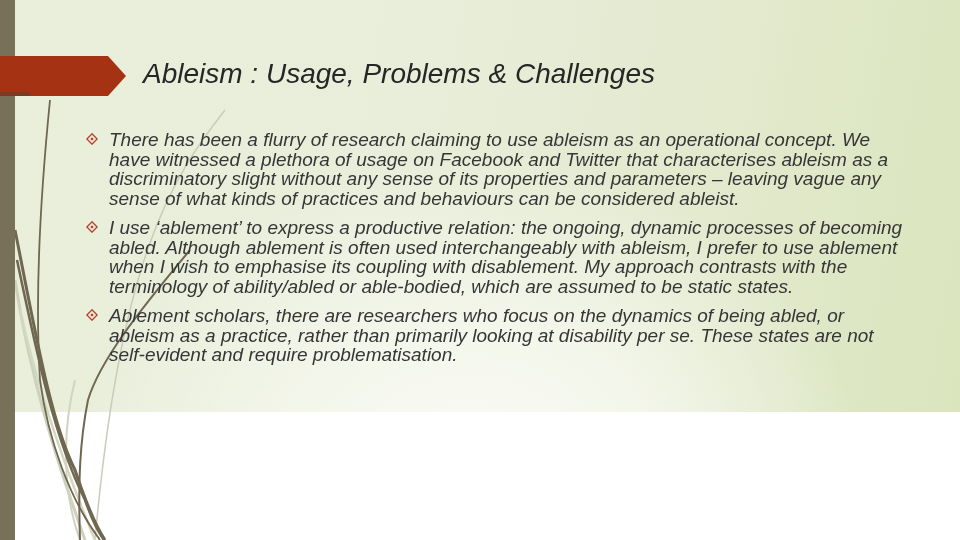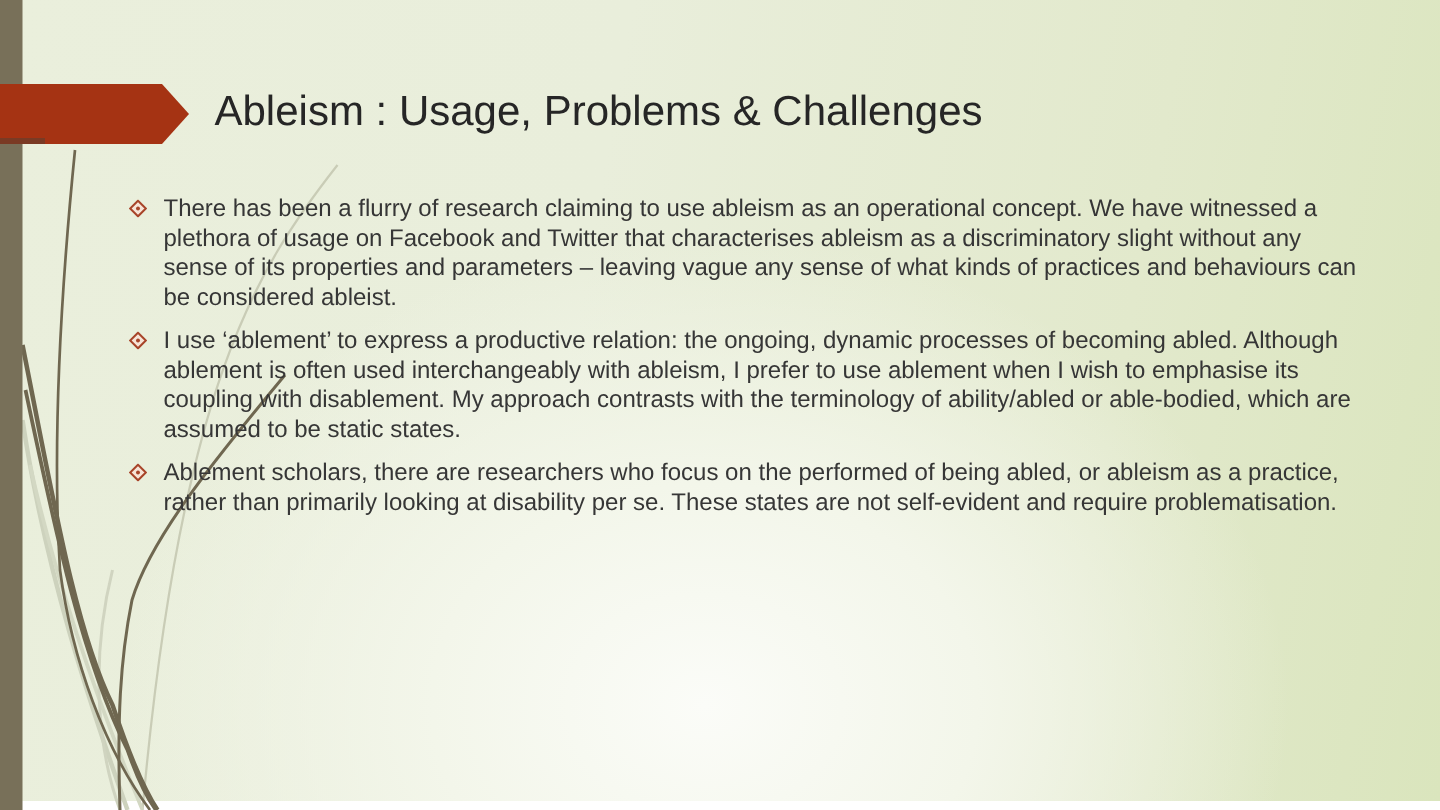--- a/index.html
+++ b/index.html
@@ -1,40 +1,41 @@
 <!DOCTYPE html>
 <html><head>
 <meta charset="utf-8">
 <style>
   html, body { margin:0; padding:0; }
   body {
     width:960px; height:540px; overflow:hidden; position:relative;
     font-family: "Liberation Sans", sans-serif;
   }
   .slide {
-    position:absolute; left:0; top:0; width:960px; height:534px;
+    position:absolute; left:0; top:0; width:960px; height:412px;
     background:
       radial-gradient(ellipse 520px 420px at 470px 470px, #fbfcf8 0%, #f3f6ea 35%, rgba(240,244,228,0) 75%),
       linear-gradient(100deg, #eaefdc 0%, #e9eedb 40%, #e2e9cc 75%, #dae5bd 100%);
+    font-style: italic;
   }
   .left-strip {
     position:absolute; left:0; top:0; width:15px; height:540px; background:#787059;
   }
   .deco { position:absolute; left:0; top:0; width:960px; height:540px; }
   .title-arrow { position:absolute; left:0; top:56px; width:128px; height:42px; }
   .title {
     position:absolute; left:143px; top:56px; height:36px; line-height:36px;
     font-size:28px; color:#262626; white-space:nowrap;
   }
   .bullets {
     position:absolute; left:86px; top:130px; width:820px;
     list-style:none; margin:0; padding:0;
   }
   .bullet {
-    position:relative; padding-left:23px; font-size:16px; line-height:19.5px;
+    position:relative; padding-left:23px; font-size:19px; line-height:19.5px;
     color:#363636; margin-bottom:10px;
   }
   .bullet .marker {
     position:absolute; left:0; top:3px; width:12px; height:12px;
   }
   .bullet-text { display:block; }
 </style>
 </head>
 <body>
 
@@ -75,17 +76,17 @@
         <polygon points="6,0.8 11.2,6 6,11.2 0.8,6" fill="#f7e3d6" stroke="#a8452a" stroke-width="1.3"></polygon>
         <circle cx="6" cy="6" r="1.3" fill="#a8452a"></circle>
       </svg>
       <span class="bullet-text">I use ‘ablement’ to express a productive relation: the ongoing, dynamic processes of becoming abled. Although ablement is often used interchangeably with ableism, I prefer to use ablement when I wish to emphasise its coupling with disablement. My approach contrasts with the terminology of ability/abled or able-bodied, which are assumed to be static states.</span>
     </li>
     <li class="bullet">
       <svg class="marker" viewBox="0 0 12 12">
         <polygon points="6,0.8 11.2,6 6,11.2 0.8,6" fill="#f7e3d6" stroke="#a8452a" stroke-width="1.3"></polygon>
         <circle cx="6" cy="6" r="1.3" fill="#a8452a"></circle>
       </svg>
-      <span class="bullet-text"> Ablement scholars, there are researchers who focus on the performed of being abled, or ableism as a practice, rather than primarily looking at disability per se. These states are not self-evident and require problematisation.</span>
+      <span class="bullet-text"> Ablement scholars, there are researchers who focus on the dynamics of being abled, or ableism as a practice, rather than primarily looking at disability per se. These states are not self-evident and require problematisation.</span>
     </li>
   </ul>
 
 </div>
 
 </body></html>

